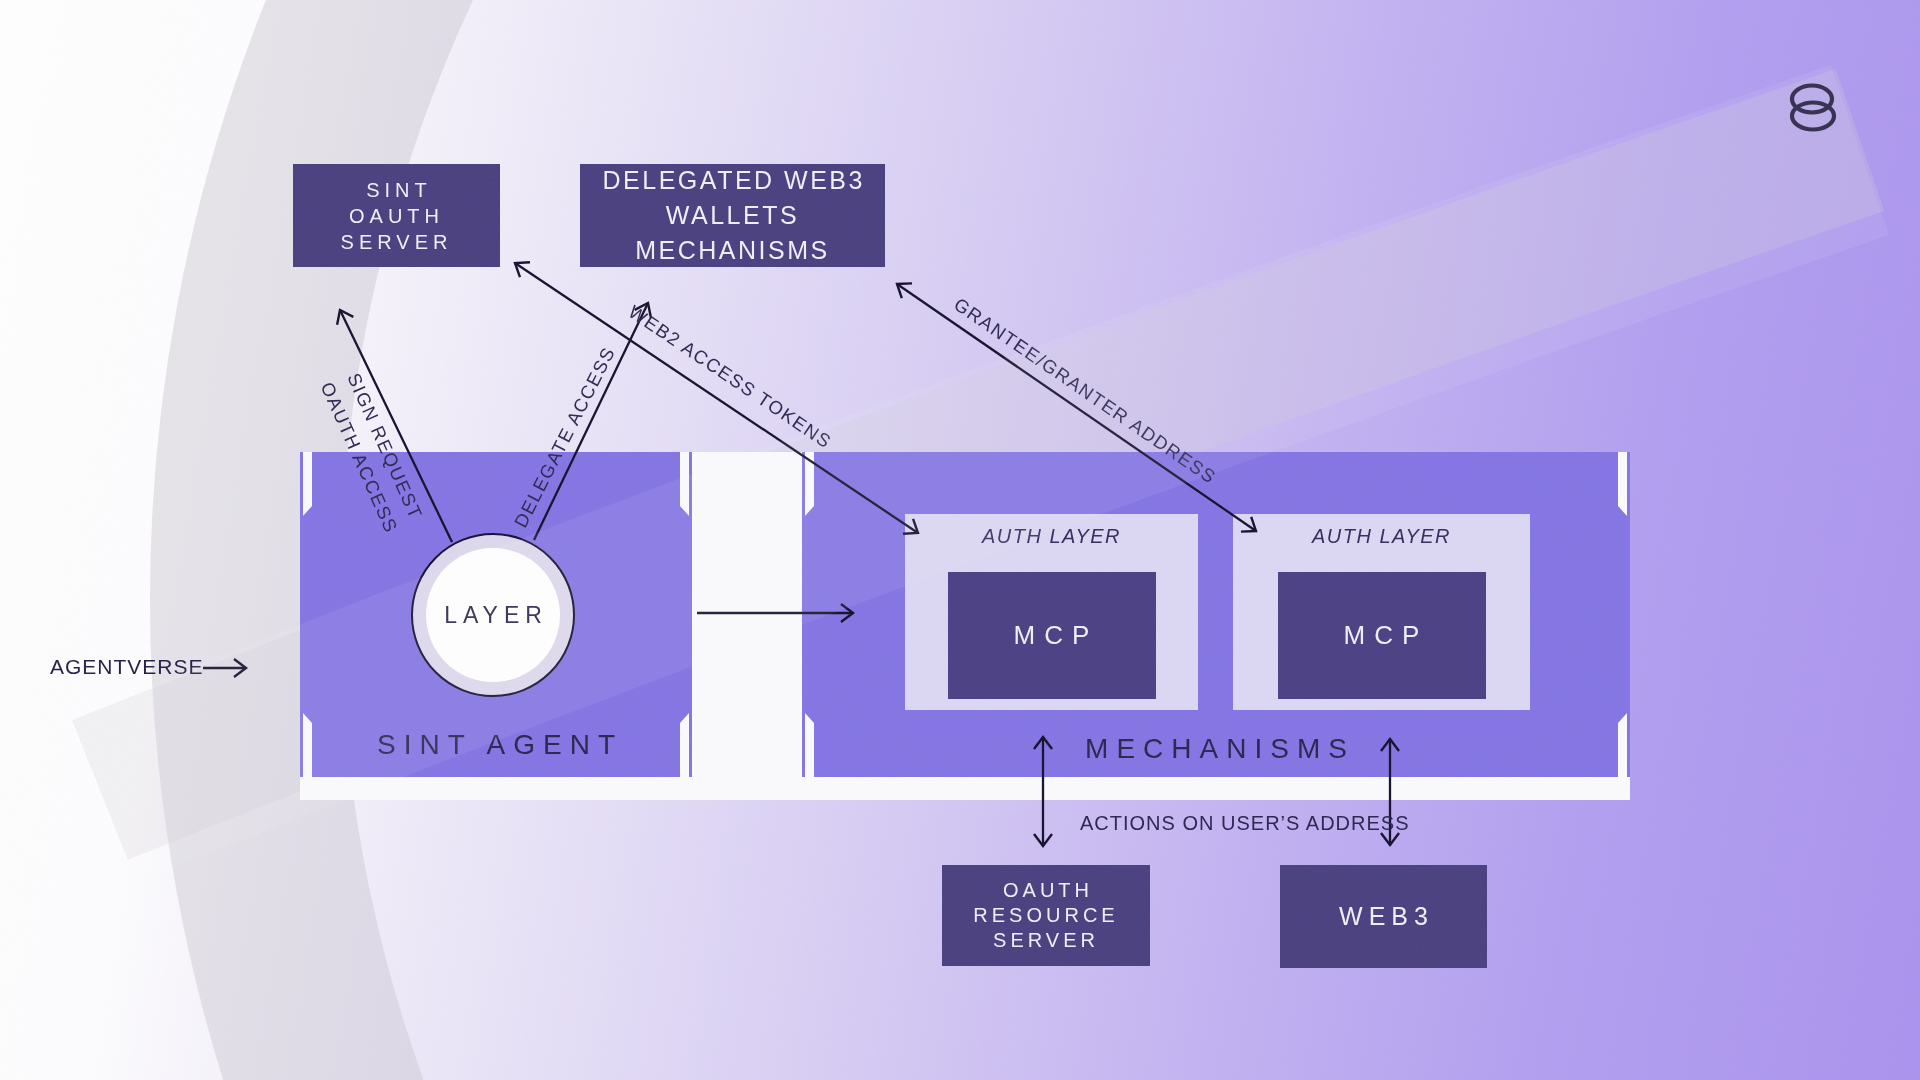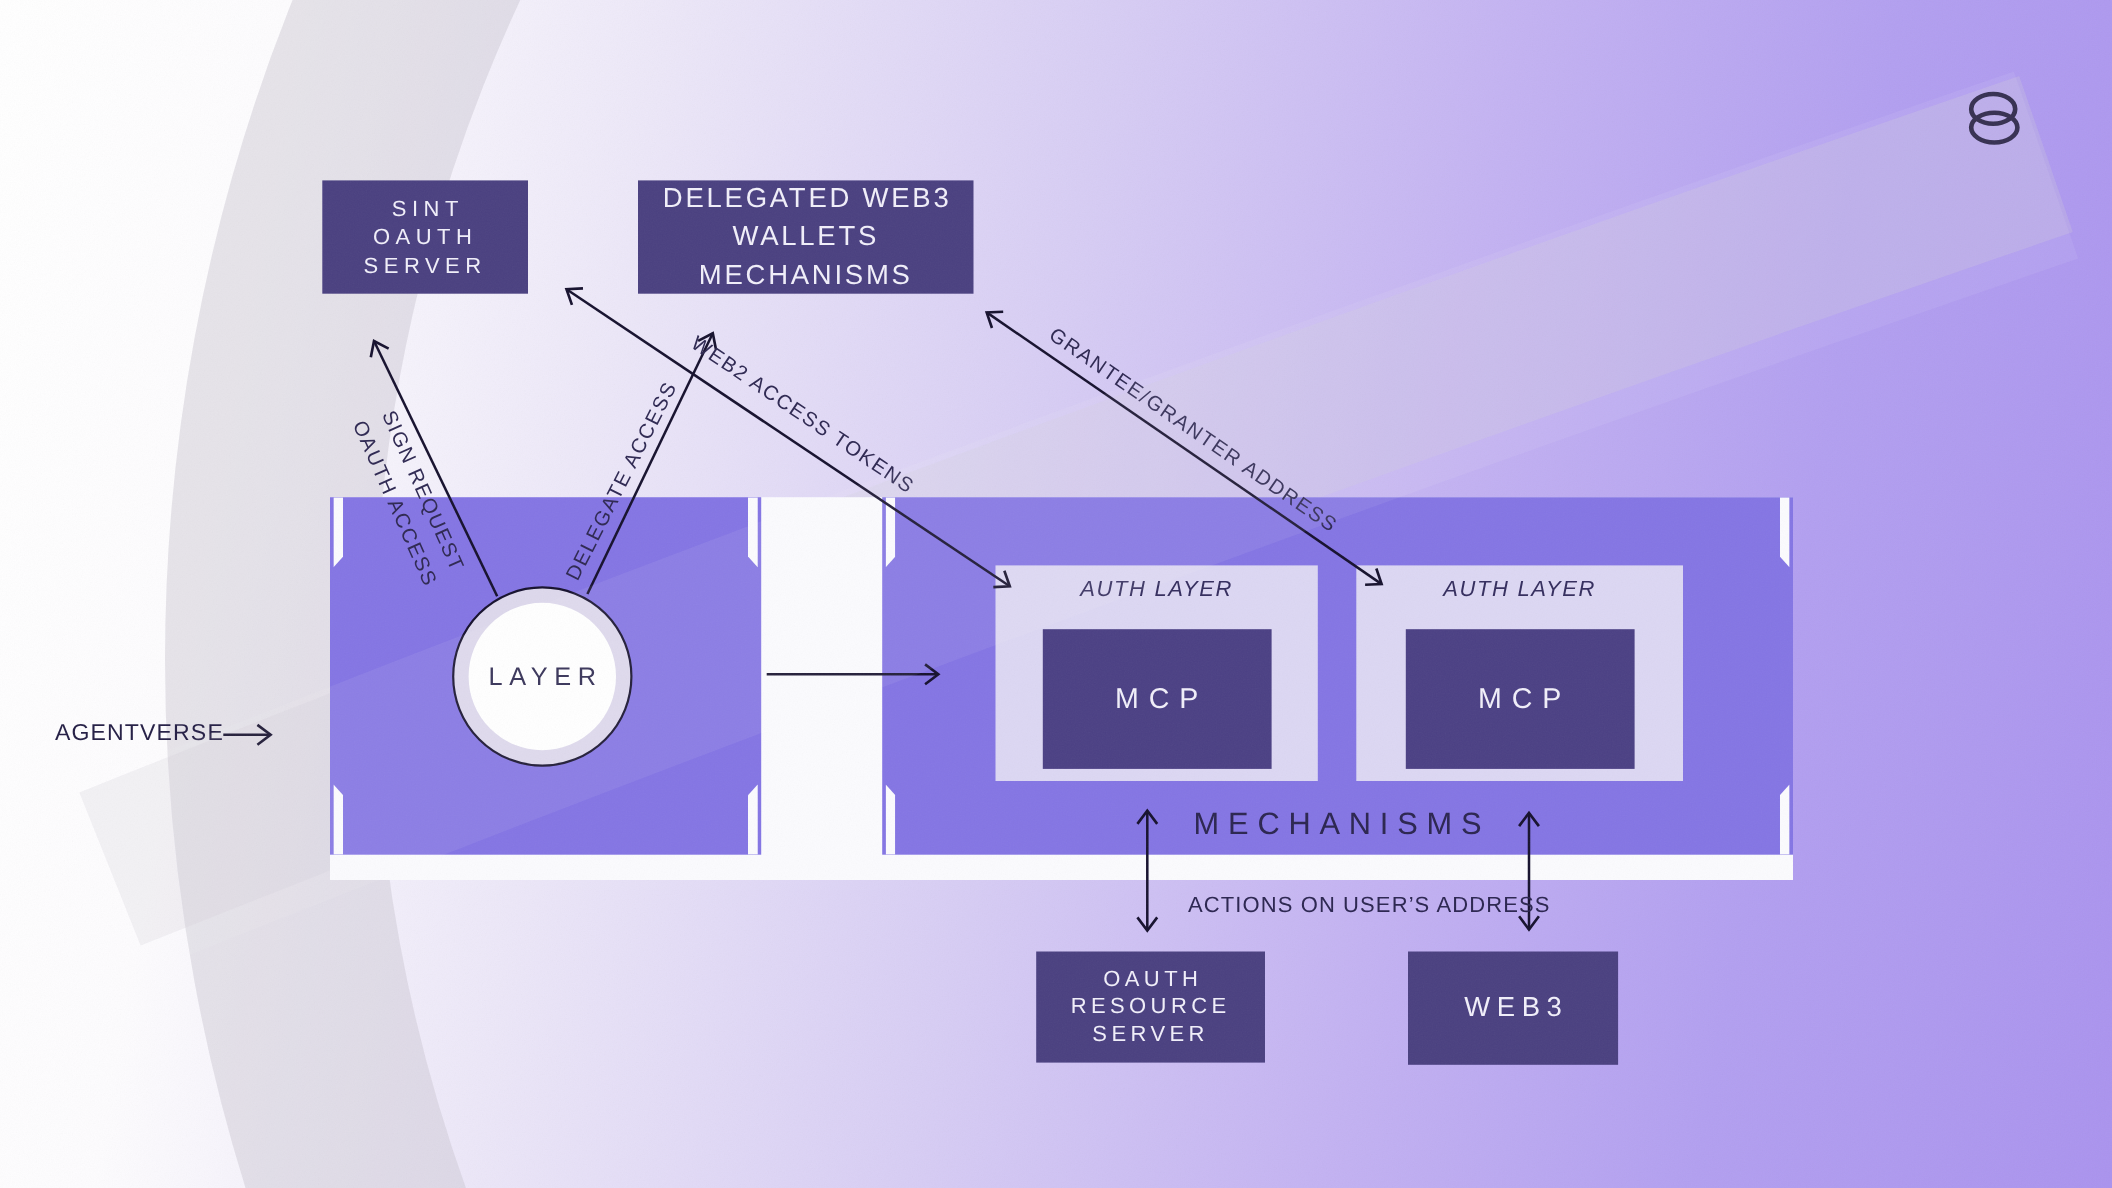--- a/index.html
+++ b/index.html
@@ -54,20 +54,21 @@
     <path d="M 100,790 Q 900,470 1860,140" fill="none" stroke="#cfccd8" stroke-width="150" opacity="0.26"></path>
   </svg>
 
   <div class="backing"></div>
 
   <div class="container-purple" style="left:300px;top:452px;width:392px;height:325px;">
     <div class="slit s-tl"></div>
     <div class="slit s-bl"></div>
     <div class="slit s-tr"></div>
     <div class="slit s-br"></div>
+    <div class="container-title" style="bottom:16px;">SINT AGENT</div>
   </div>
 
   <div class="container-purple" style="left:802px;top:452px;width:828px;height:325px;">
     <div class="slit s-tl"></div>
     <div class="slit s-bl"></div>
     <div class="slit s-tr"></div>
     <div class="slit s-br"></div>
     <div class="container-title" style="bottom:12px;">MECHANISMS</div>
   </div>
 
@@ -78,36 +79,36 @@
     </div>
   </div>
 
   <div class="auth-box" style="left:1233px;top:514px;width:297px;height:196px;">
     <div class="auth-title">AUTH LAYER</div>
     <div class="mcp-box">
       <span>MCP</span>
     </div>
   </div>
 
-  <div class="node-dark" style="left:293px;top:164px;width:187px;height:103px;">
+  <div class="node-dark" style="left:293px;top:164px;width:207px;height:103px;">
     <span>SINT
 OAUTH
 SERVER</span>
   </div>
   <div class="node-dark" style="left:580px;top:164px;width:305px;height:103px;">
     <span style="font-size:25px;letter-spacing:2.5px;text-indent:2.5px;line-height:1.4;">DELEGATED WEB3
 WALLETS MECHANISMS</span>
   </div>
 
   <div class="node-dark" style="left:942px;top:865px;width:208px;height:101px;">
     <span style="font-size:20px;letter-spacing:4px;text-indent:4px;line-height:1.25;">OAUTH
 RESOURCE
 SERVER</span>
   </div>
-  <div class="node-dark" style="left:1280px;top:865px;width:191px;height:103px;">
+  <div class="node-dark" style="left:1280px;top:865px;width:207px;height:103px;">
     <span style="font-size:25px;letter-spacing:6px;text-indent:6px;">WEB3</span>
   </div>
 
   <div class="user-outer">
     <div class="user-inner">
       <span>LAYER</span>
     </div>
   </div>
 
   <svg class="layer" width="1920" height="1080" viewBox="0 0 1920 1080">

